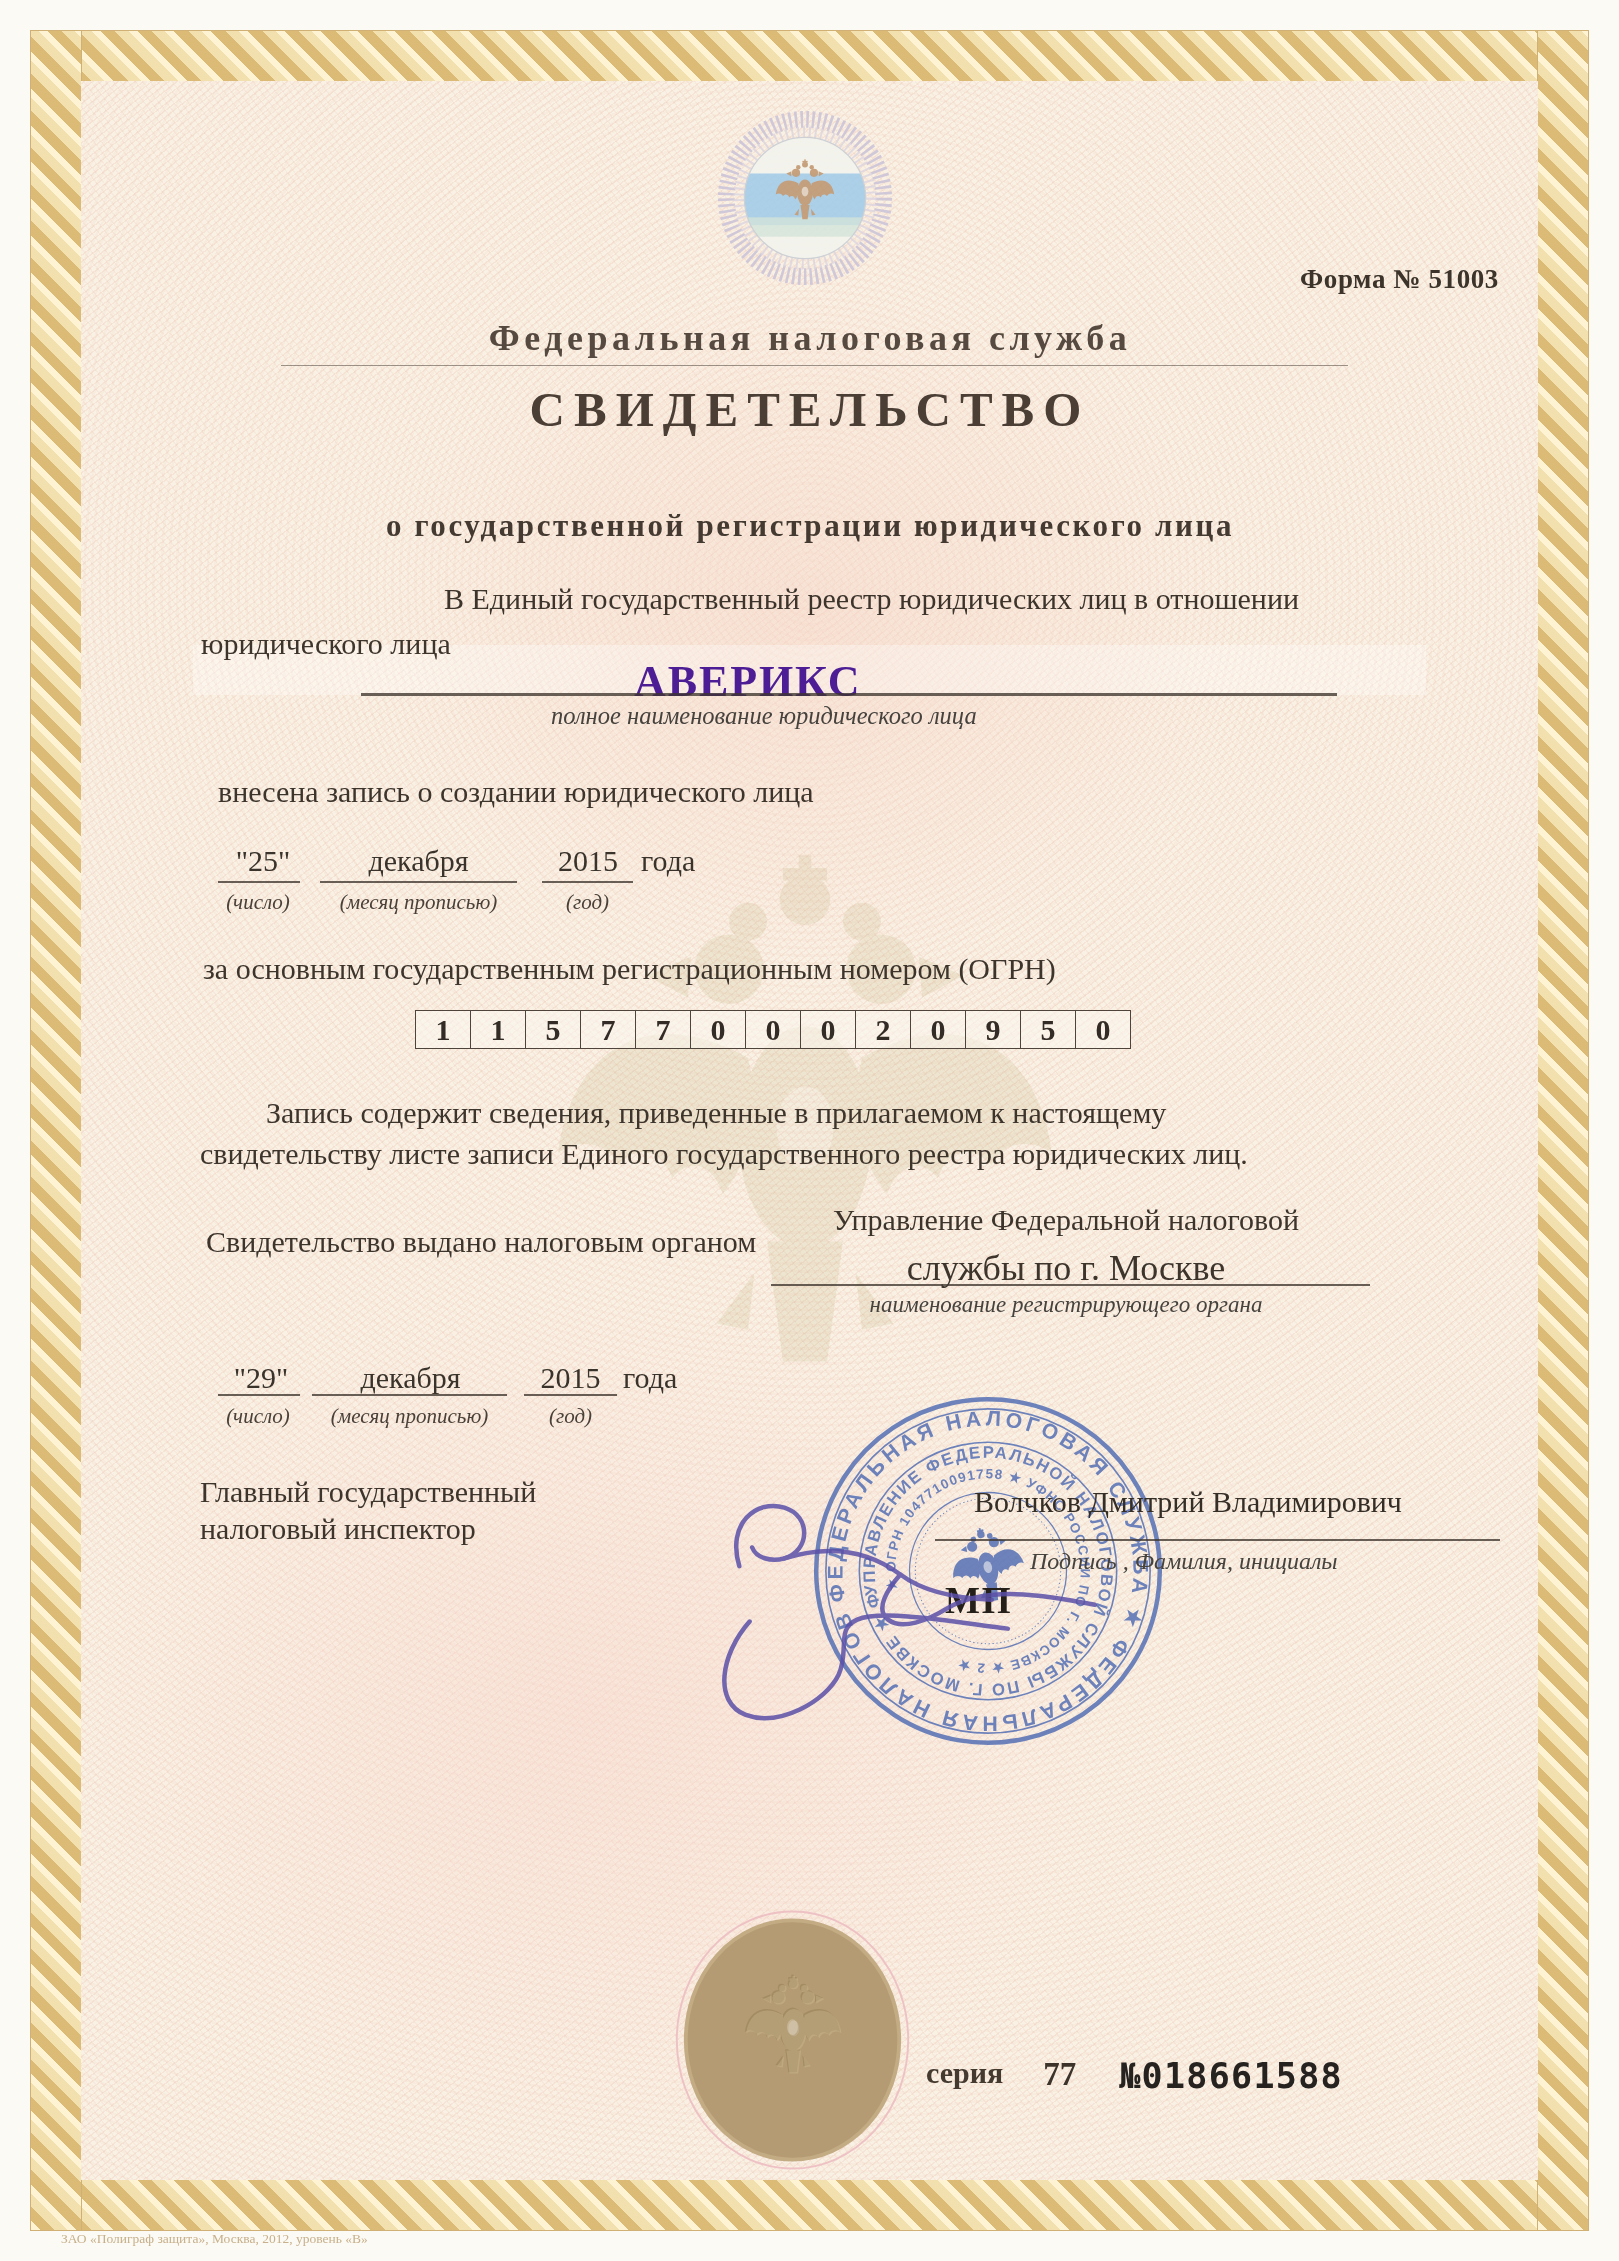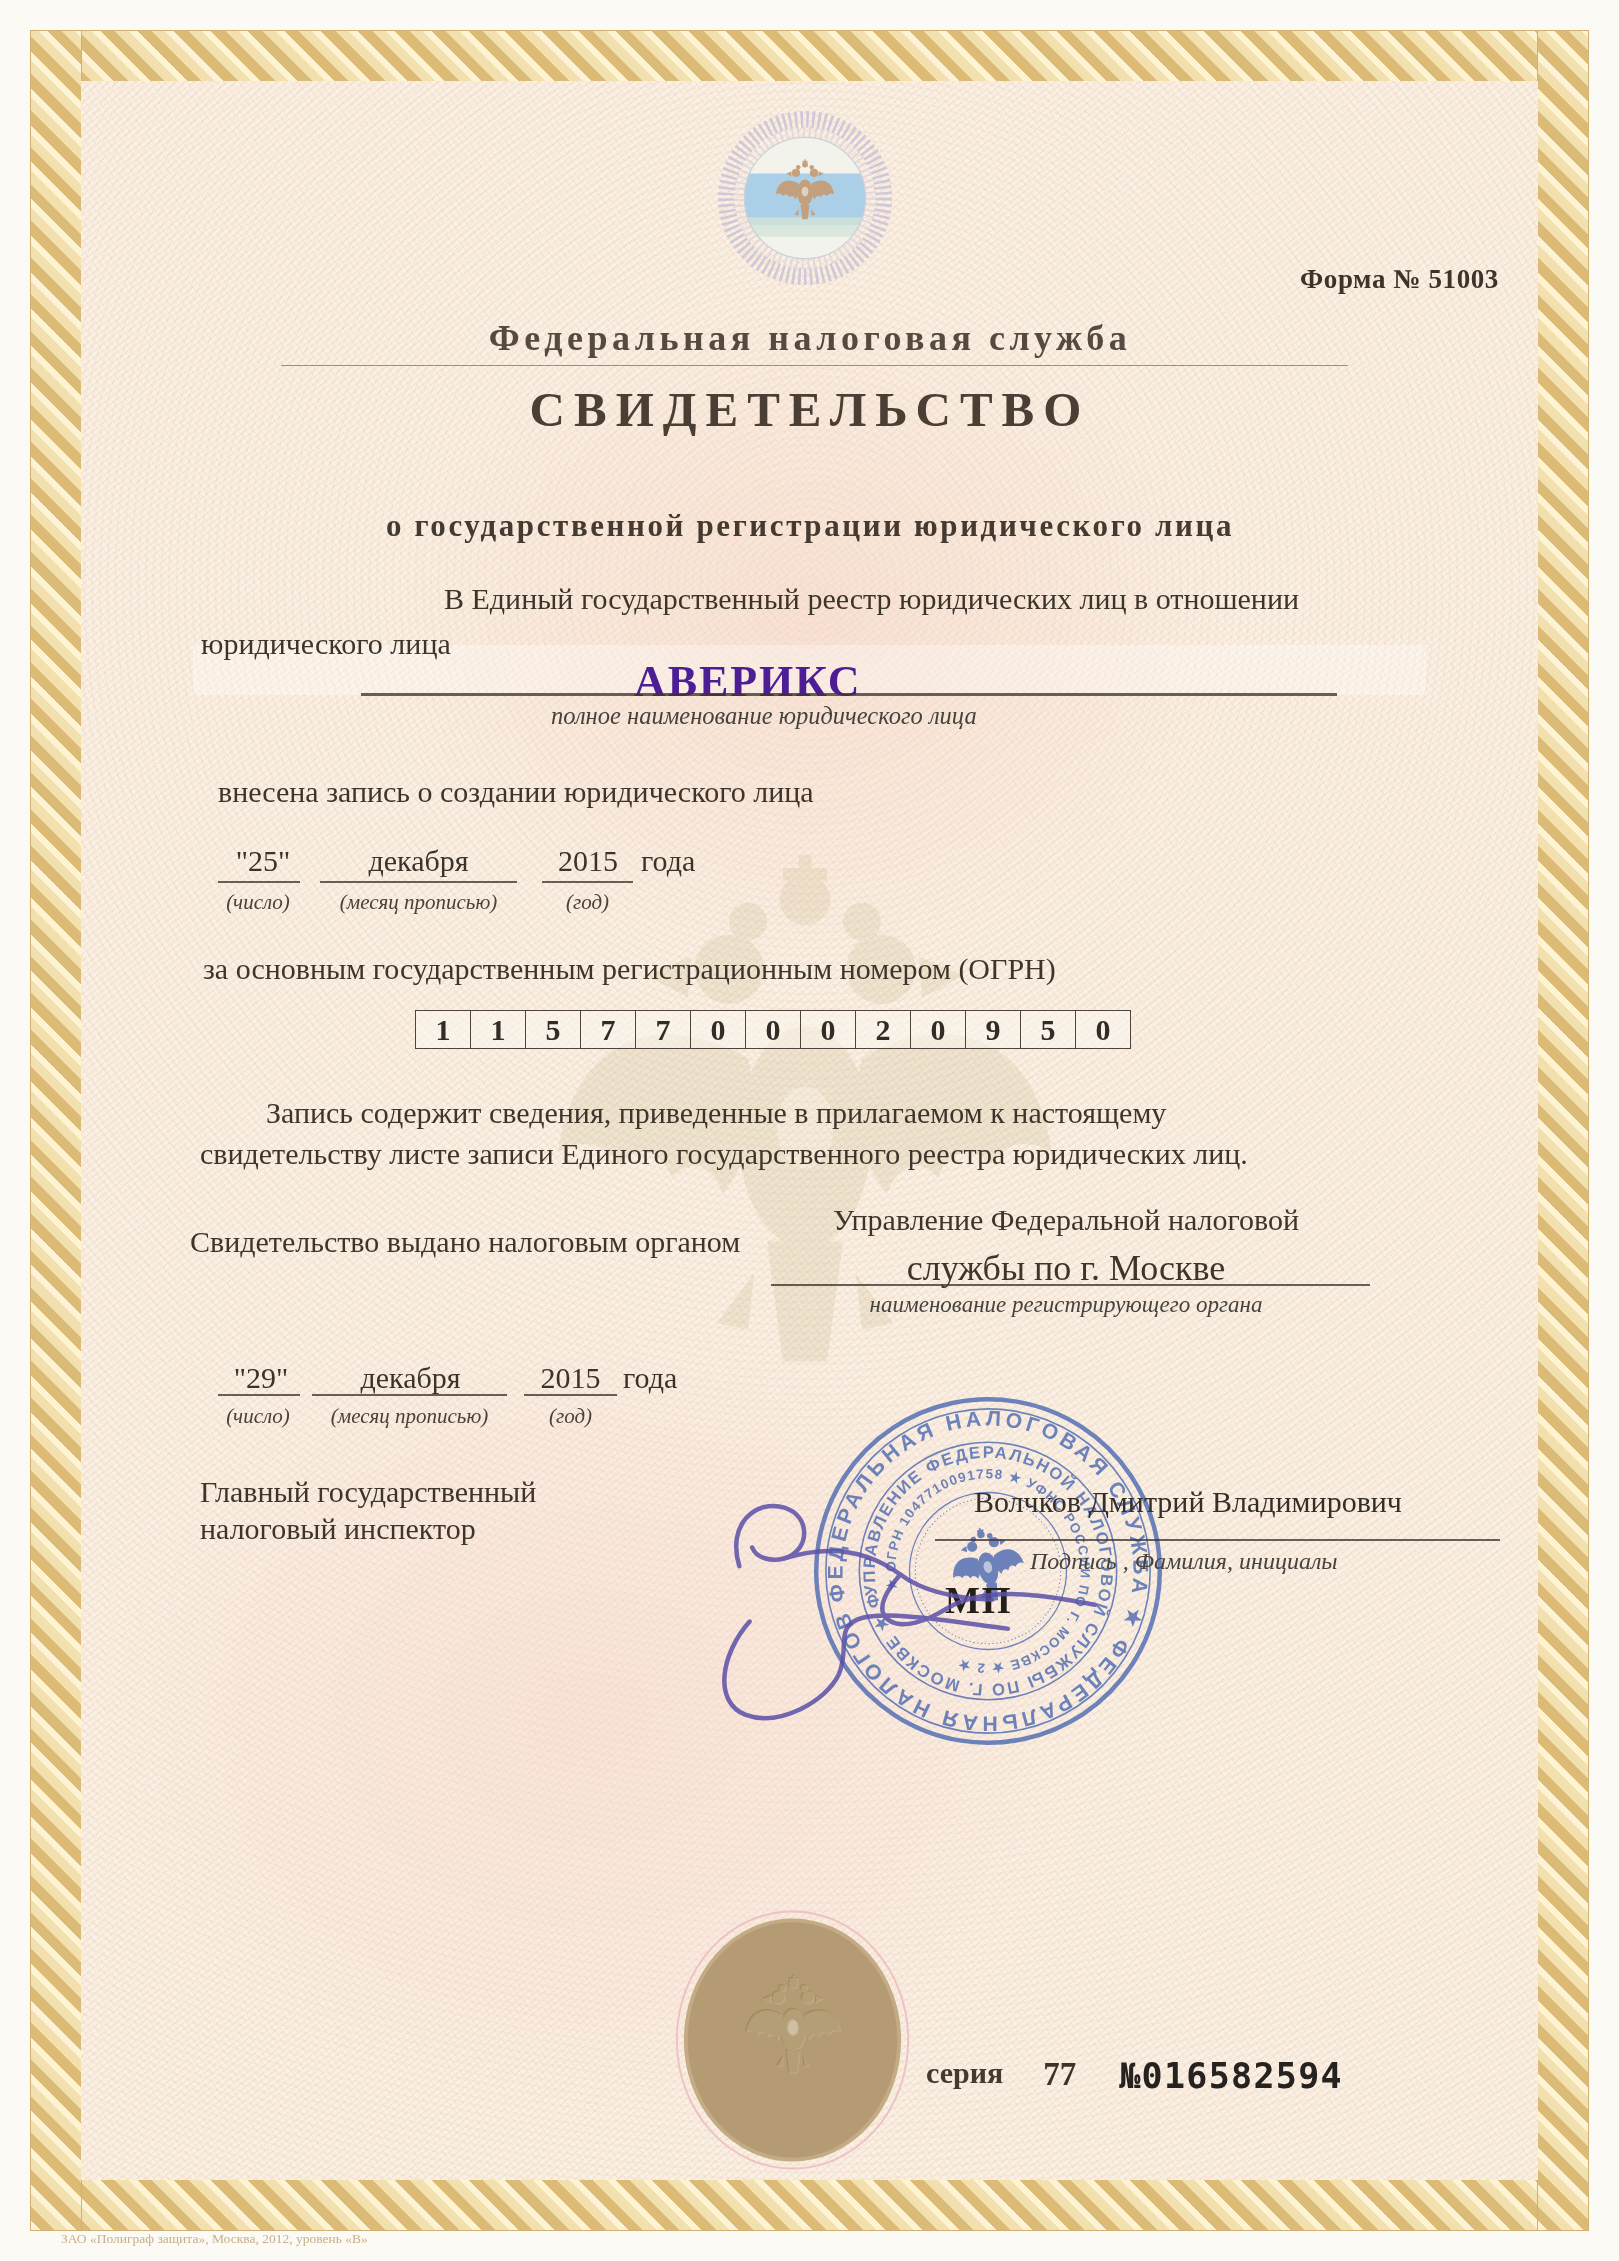--- a/index.html
+++ b/index.html
@@ -157,21 +157,21 @@
   <div style="width:54px;height:37px;border-right:1.3px solid #4e443c;display:flex;align-items:center;justify-content:center;font-size:30px;font-weight:bold;color:#332c26">2</div>
   <div style="width:54px;height:37px;border-right:1.3px solid #4e443c;display:flex;align-items:center;justify-content:center;font-size:30px;font-weight:bold;color:#332c26">0</div>
   <div style="width:54px;height:37px;border-right:1.3px solid #4e443c;display:flex;align-items:center;justify-content:center;font-size:30px;font-weight:bold;color:#332c26">9</div>
   <div style="width:54px;height:37px;border-right:1.3px solid #4e443c;display:flex;align-items:center;justify-content:center;font-size:30px;font-weight:bold;color:#332c26">5</div>
   <div style="width:54px;height:37px;display:flex;align-items:center;justify-content:center;font-size:30px;font-weight:bold;color:#332c26">0</div>
 </div>
 
 <div class="t body45" style="left:266px;top:1096px">Запись содержит сведения, приведенные в прилагаемом к настоящему</div>
 <div class="t body45" style="left:200px;top:1137px">свидетельству листе записи Единого государственного реестра юридических лиц.</div>
 
-<div class="t body45" style="left:190px;top:1225px">Свидетельство выдано налоговым органом</div>
+<div class="t body45" style="left:206px;top:1225px">Свидетельство выдано налоговым органом</div>
 
 <div class="t center" style="left:760px;top:1203px;width:612px;font-size:30px;color:#3d342c">Управление Федеральной налоговой</div>
 <div class="t center" style="left:760px;top:1247px;width:612px;font-size:36px;color:#3d342c">службы по г. Москве</div>
 <div class="uline" style="left:771px;top:1284px;width:599px"></div>
 <div class="t ital center" style="left:760px;top:1292px;width:612px;font-size:23px;color:#46423e">наименование регистрирующего органа</div>
 
 <div class="t dateval" style="left:225px;top:1361px;width:72px">"29"</div>
 <div class="uline" style="left:218px;top:1394px;width:82px"></div>
 <div class="t datelbl" style="left:213px;top:1404px;width:90px">(число)</div>
 
@@ -239,17 +239,17 @@
   <g transform="translate(97,97) scale(0.95)" opacity=".35">
     <use href="#eagle" fill="#d6c29a"></use>
   </g>
 </svg>
 
 <div class="abs" style="left:926px;top:2056px;display:flex;align-items:flex-start">
   <span style="font-size:30px;font-weight:600;color:#453a30">серия</span>
   <span style="width:40px"></span>
   <span style="font-size:33px;font-weight:600;color:#3c332a">77</span>
   <span style="width:43px"></span>
-  <span class="mono" style="font-size:35px;font-weight:bold;letter-spacing:1.3px;color:#262220">№016582594</span>
+  <span class="mono" style="font-size:35px;font-weight:bold;letter-spacing:1.3px;color:#262220">№018661588</span>
 </div>
 
 <div class="t" style="left:61px;top:2231px;font-size:13.5px;color:#c7b08b;font-family:Liberation Serif, serif">ЗАО «Полиграф защита», Москва, 2012, уровень «В»</div>
 
 
 </body></html>

